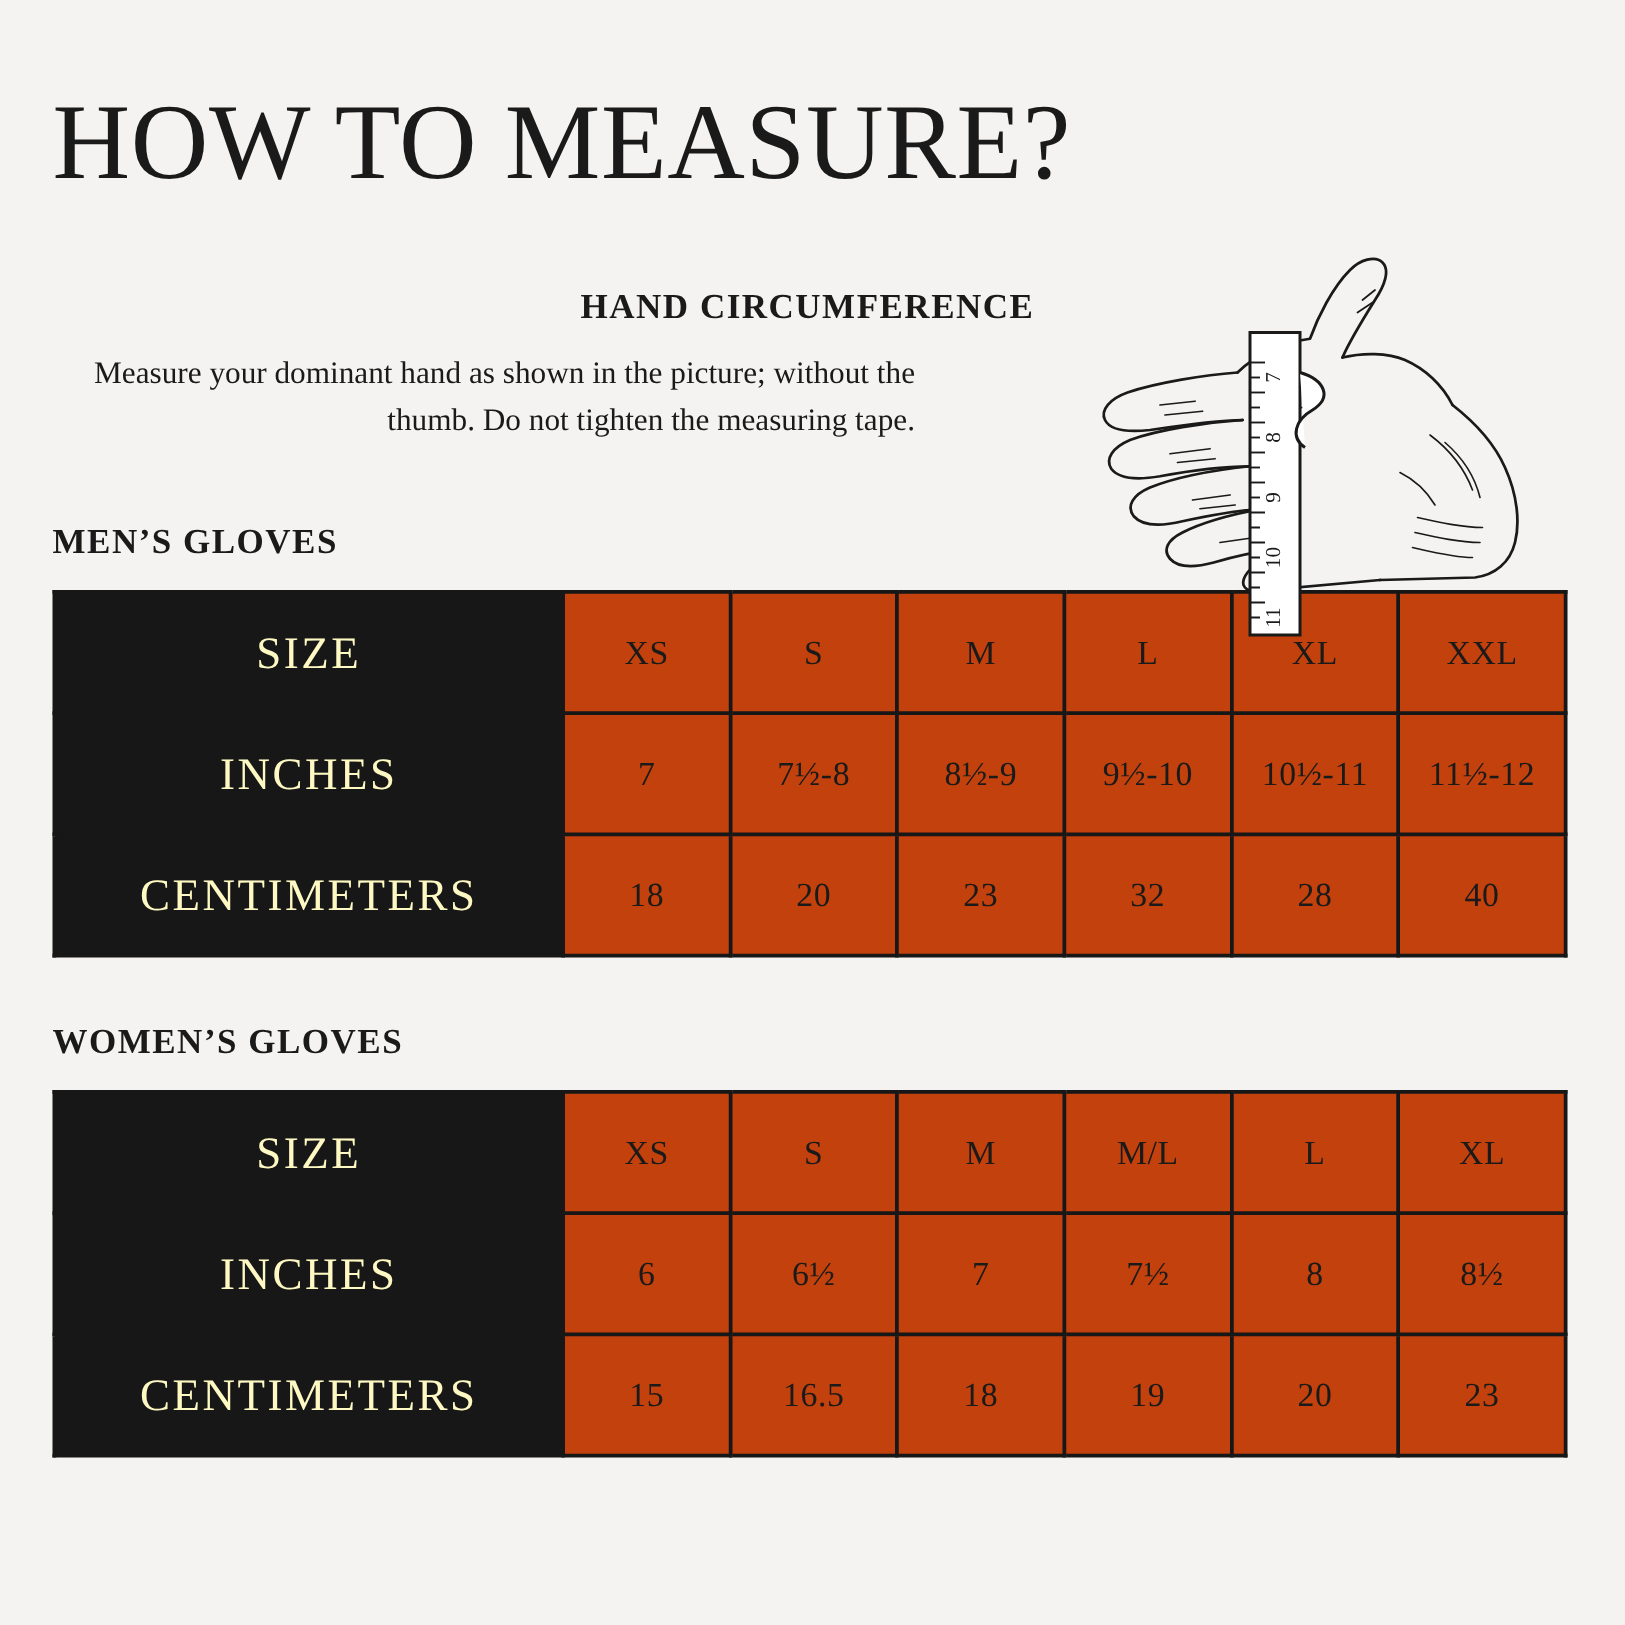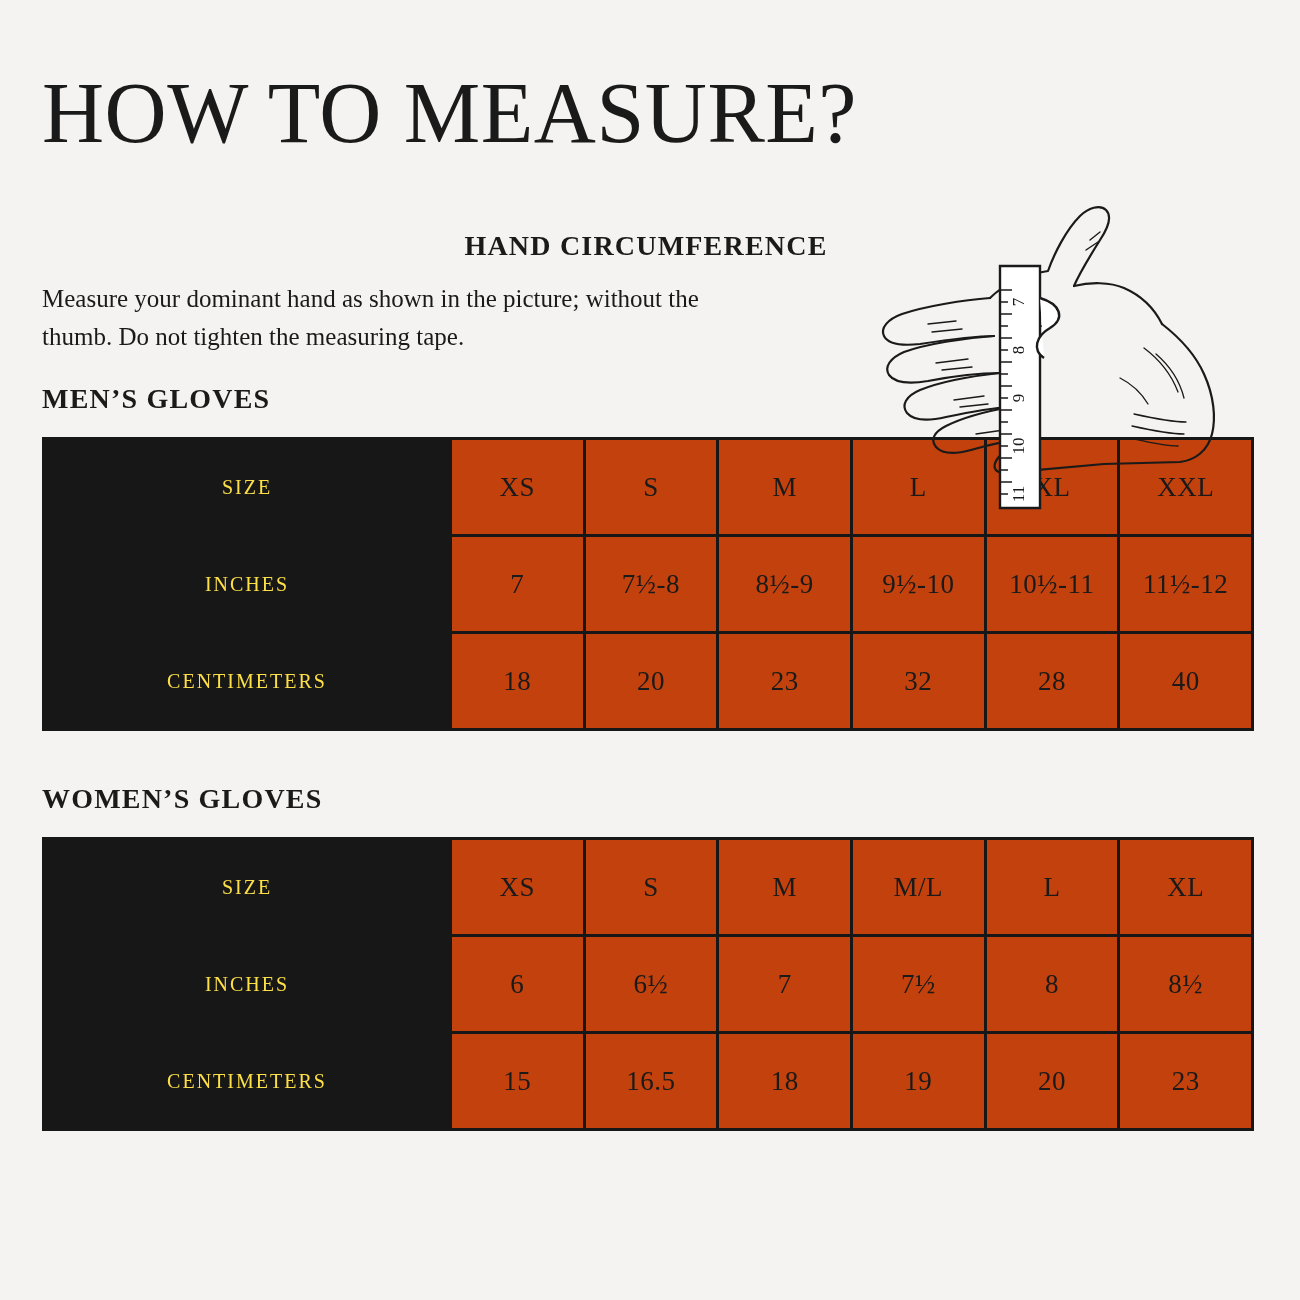--- a/index.html
+++ b/index.html
@@ -40,23 +40,24 @@
   .hand-sec-head {
     margin-top: 74px;
     text-align: center;
   }
   .desc {
     font-family: "Liberation Serif", serif;
     font-size: 25px;
     line-height: 1.52;
     width: 690px;
     margin: 18px 0 0 0;
+    text-align: right;
   }
   .mens-head {
-    margin-top: 27px;
+    margin-top: 62px;
   }
   .womens-head {
     margin-top: 52px;
   }
   table.size-table {
     border-collapse: collapse;
     width: 1212px;
     margin-top: 22px;
     table-layout: fixed;
   }
@@ -66,23 +67,23 @@
     text-align: center;
     vertical-align: middle;
     font-family: "Liberation Serif", serif;
     font-size: 26px;
     letter-spacing: 1px;
     background: #c2410c;
     padding: 0;
   }
   table.size-table td.rowhead {
     background: #171717;
-    color: #fde047;
+    color: #fef9c3;
     width: 404px;
-    font-size: 20px;
+    font-size: 36px;
     letter-spacing: 2px;
   }
   table.size-table td.val {
     font-size: 27px;
     letter-spacing: 0.5px;
   }
   
   .hand-wrap {
     position: absolute;
     right: 56px;

